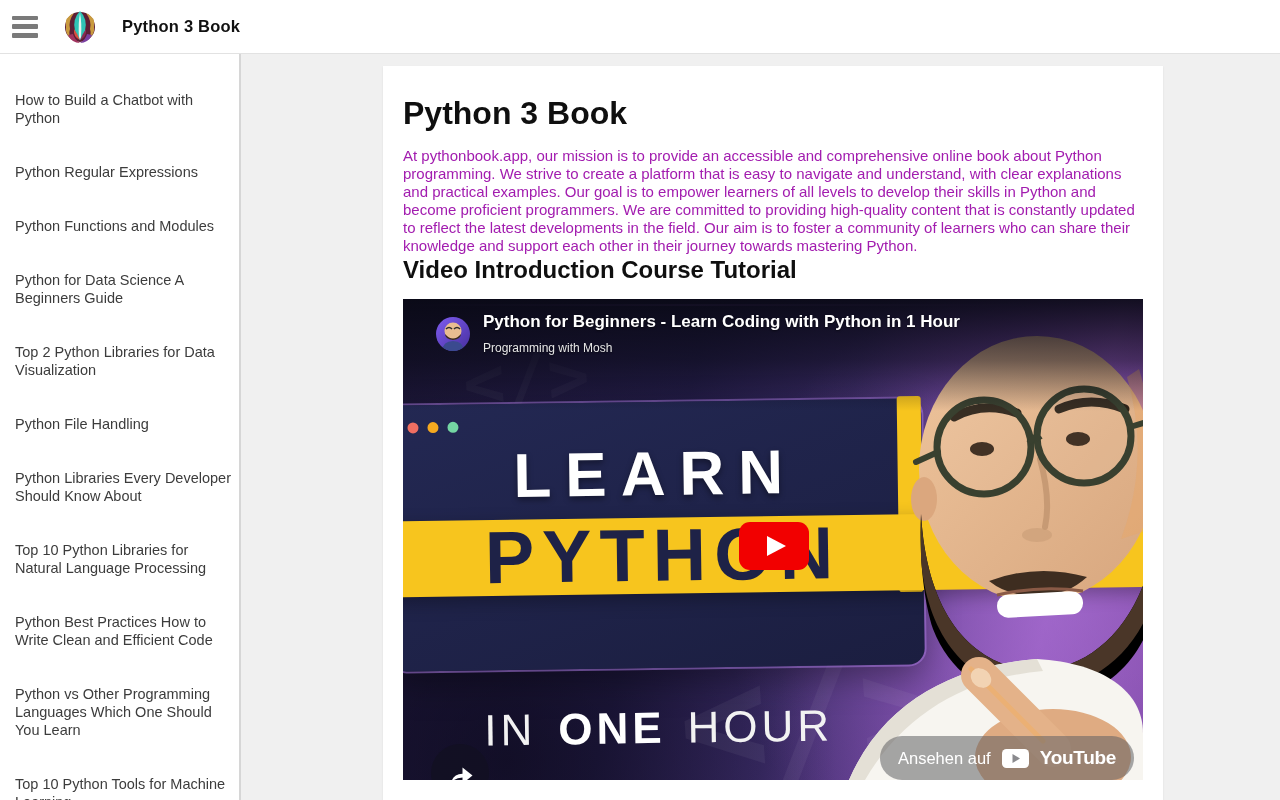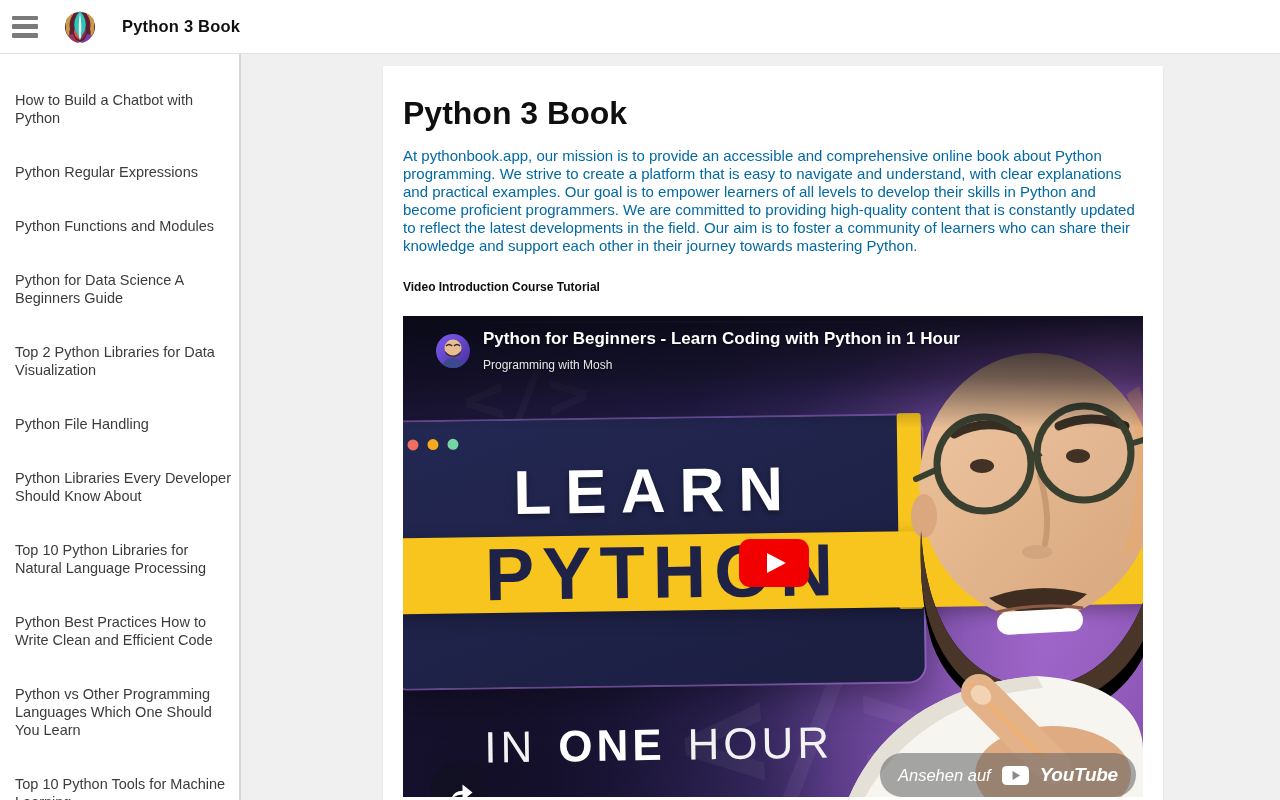--- a/index.html
+++ b/index.html
@@ -28,22 +28,22 @@
     font-size:14.5px; line-height:18px; color:#3c3c3c;
     margin-bottom:36px; cursor:pointer;
   }
   
   .card{
     position:absolute; left:383px; top:66px; width:780px; height:760px;
     background:#ffffff; box-shadow:0 1px 2px rgba(0,0,0,.08);
     padding:8px 20px 0 20px;
   }
   .card h1{ font-size:32px; font-weight:700; color:#0f0f0f; margin:21px 0 15px; line-height:37px;}
-  .card p{ font-size:15px; line-height:18px; color:#0369a1; }
-  .card h2{ font-size:12px; font-weight:700; color:#0f0f0f; margin-top:21px; line-height:22px;}
+  .card p{ font-size:15px; line-height:18px; color:#a21caf; }
+  .card h2{ font-size:24px; font-weight:700; color:#0f0f0f; margin-top:4px; line-height:22px;}
   
   .video{
     position:relative; width:740px; height:481px; margin-top:18px;
     overflow:hidden; cursor:pointer;
     background:
       radial-gradient(circle at 14% 96%, rgba(8,6,20,.6), rgba(8,6,20,0) 42%),
       radial-gradient(circle at 88% 62%, rgba(172,116,214,.55), rgba(172,116,214,0) 46%),
       linear-gradient(104deg,#1c1637 0%, #241d49 36%, #3a2b66 55%, #6a4198 72%, #9157bb 84%, #7b44a2 100%);
   }
   .code-mark{ position:absolute; color:rgba(255,255,255,.05); font-weight:700; font-family:"DejaVu Sans Mono",monospace; pointer-events:none;}
@@ -80,21 +80,21 @@
   .vh-text{ margin-left:13px; padding-right:120px;}
   .vh-title{ font-size:17px; font-weight:700; color:#fff; line-height:20px; cursor:pointer; text-shadow:0 1px 2px rgba(0,0,0,.5);}
   .vh-channel{ font-size:12px; color:#e6e6e6; margin-top:9px; text-shadow:0 1px 2px rgba(0,0,0,.5);}
   
   .play-btn{ position:absolute; left:336px; top:223px; width:70px; height:48px; z-index:8; cursor:pointer;}
   
   .share-btn{ position:absolute; left:28px; top:445px; width:58px; height:58px; border-radius:50%;
     background:rgba(18,16,34,.88); z-index:8; display:flex; align-items:center; justify-content:center; cursor:pointer;}
   
   .wm-pill{ position:absolute; left:477px; top:437px; height:44px; padding:0 18px; border-radius:22px;
-    background:rgba(96,96,100,.55); z-index:8; display:flex; align-items:center; gap:11px; cursor:pointer;font-style:italic;}
+    background:rgba(96,96,100,.55); z-index:8; display:flex; align-items:center; gap:11px; cursor:pointer;}
   .wm-text{ font-size:16.5px; color:#fff; font-weight:400;}
   .wm-brand{ font-size:19px; color:#fff; font-weight:700; letter-spacing:-.3px;}
   .presenter{ position:absolute; right:0; top:0; height:481px; width:322px; z-index:5; pointer-events:none;}
 </style>
 </head>
 <body>
 
 <header class="topbar">
   <div class="hamburger">
     <span></span>

